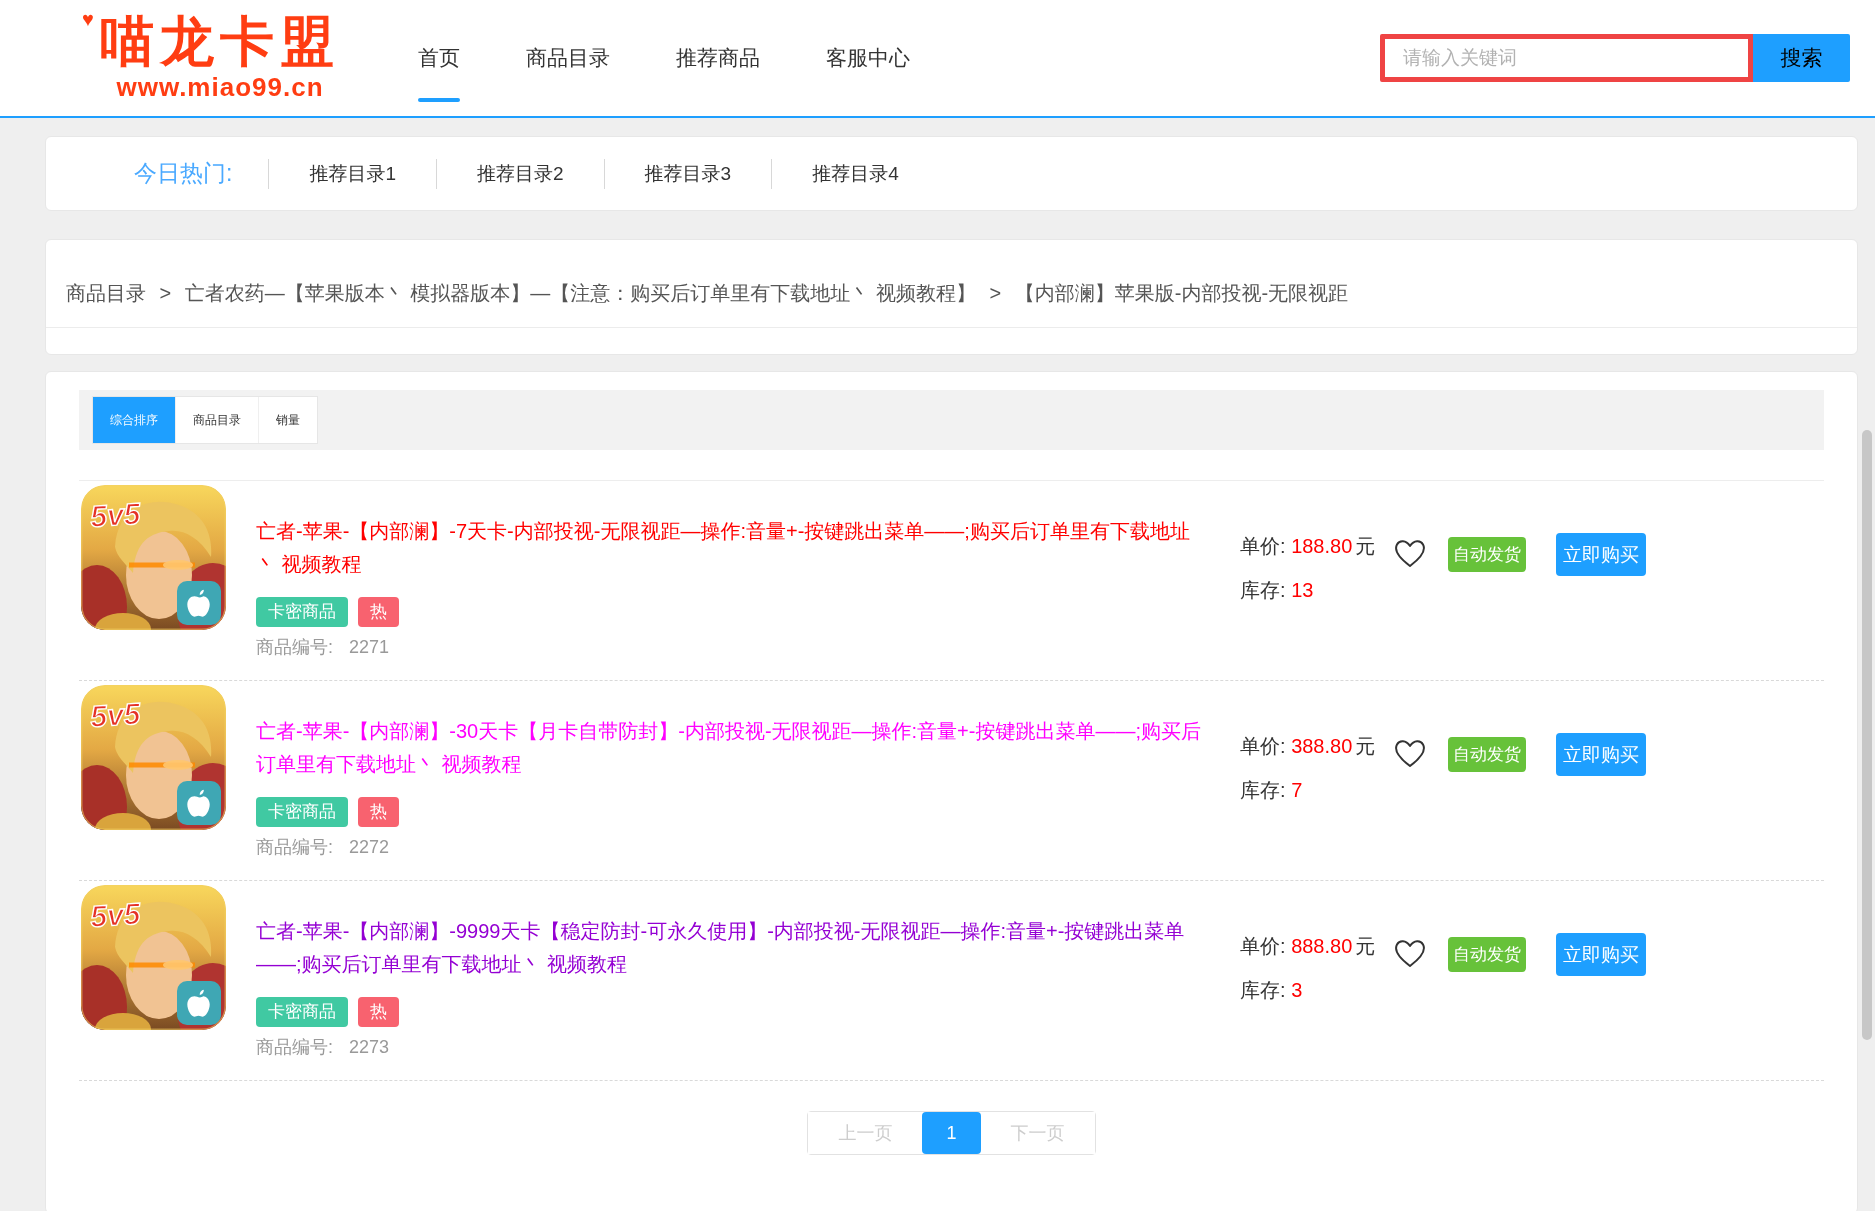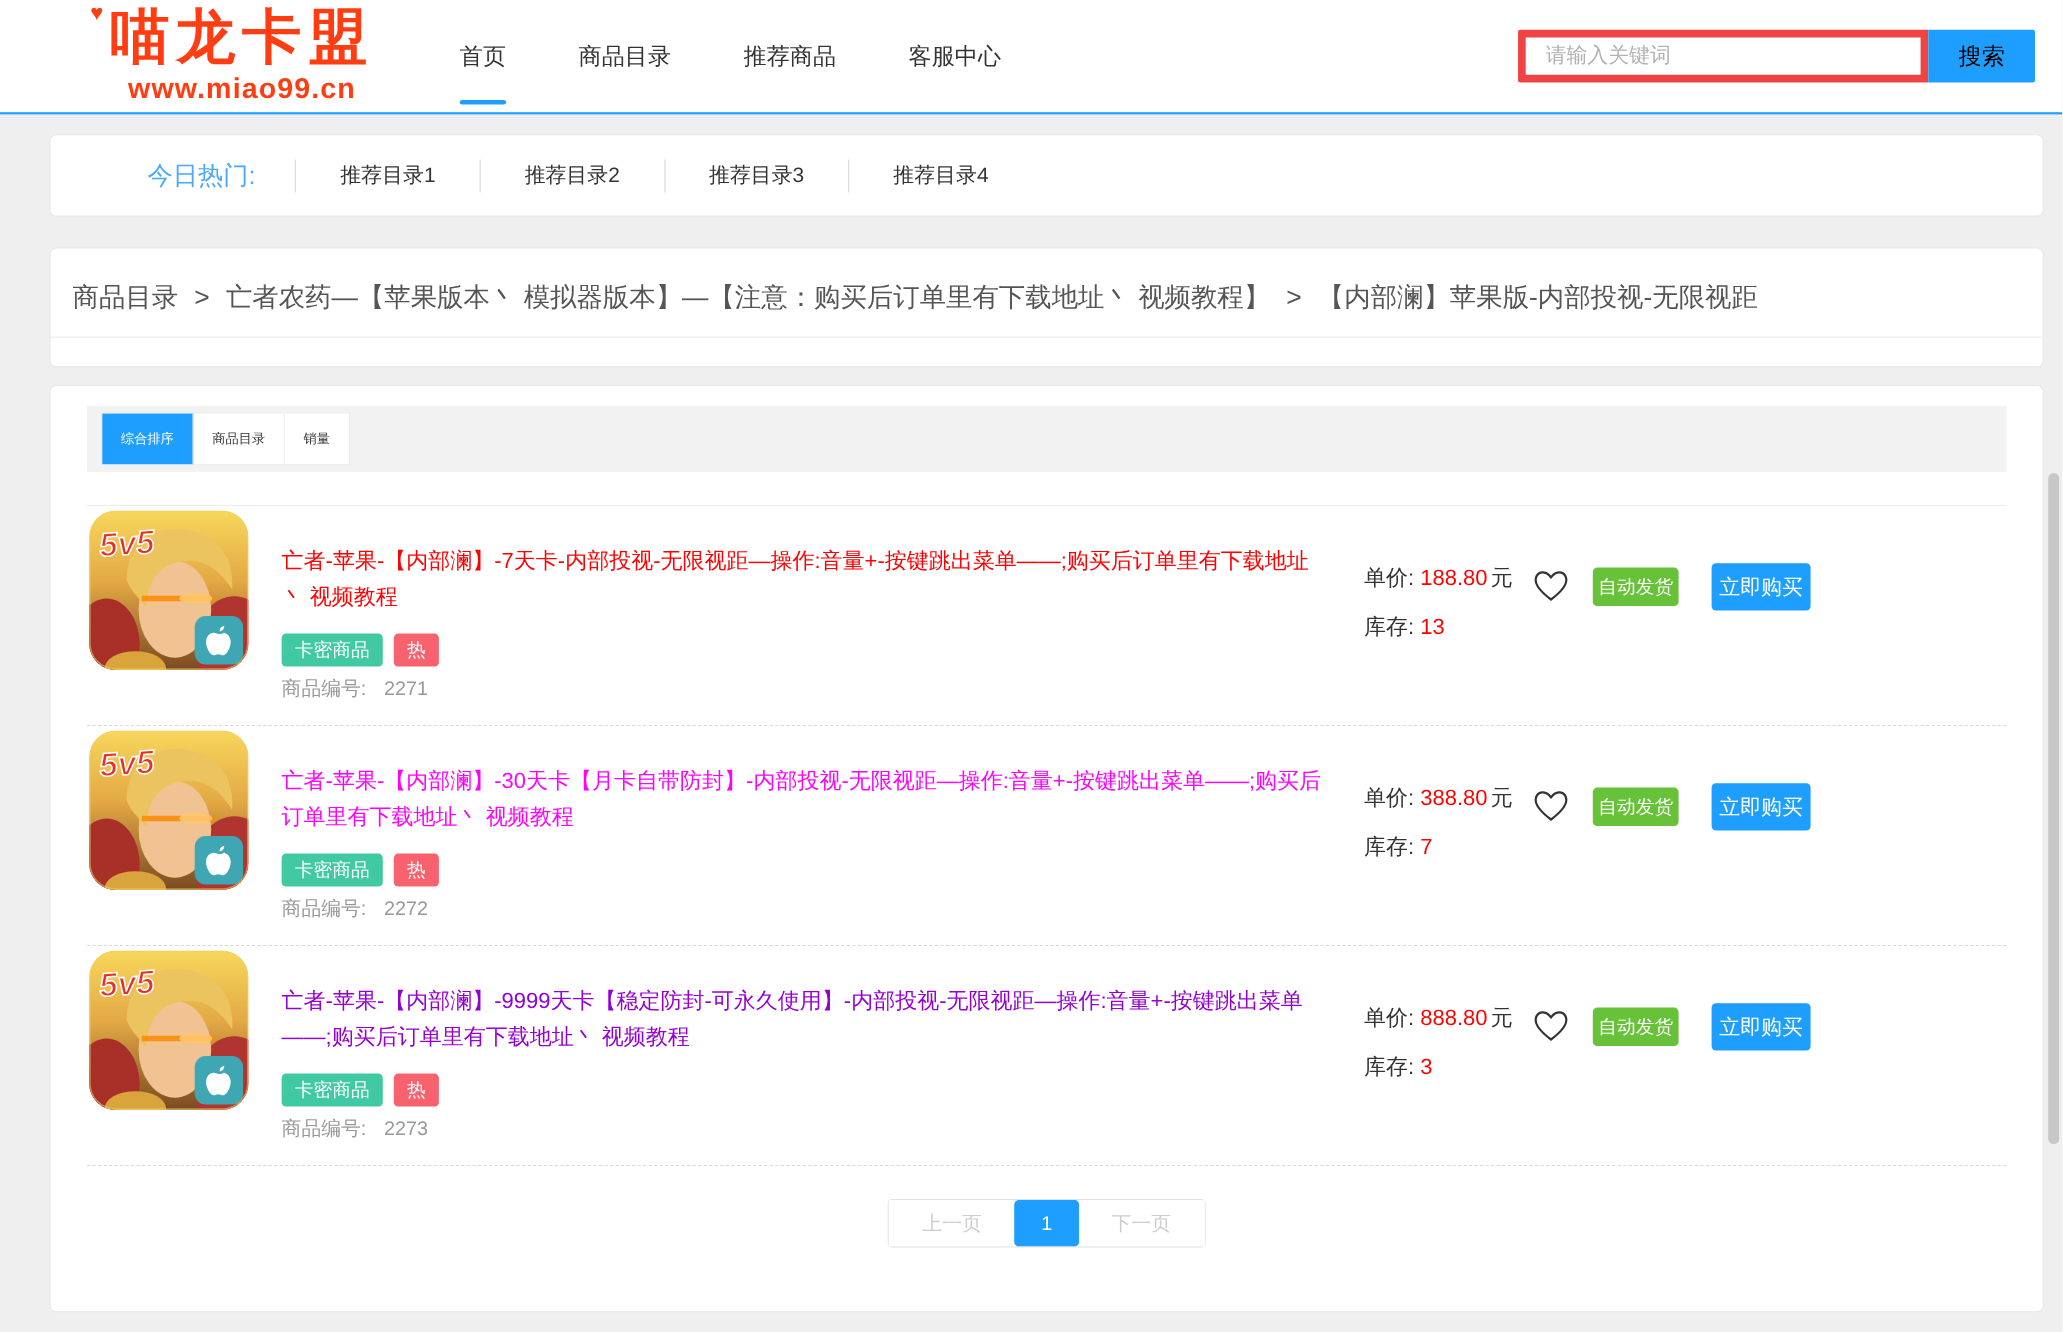--- a/index.html
+++ b/index.html
@@ -5,42 +5,42 @@
   * { margin:0; padding:0; box-sizing:border-box; }
   html,body { width:1875px; height:1211px; overflow:hidden; }
   body {
     background:#efefef;
     font-family:"Liberation Sans","DejaVu Sans",sans-serif;
     color:#333;
   }
 
   
   .site-header {
-    height:104px; background:#fff; border-bottom:2px solid #1E9FFF;
+    height:118px; background:#fff; border-bottom:2px solid #1E9FFF;
     display:flex; align-items:center; position:relative;
   }
   .logo { margin-left:55px; width:330px; text-align:center; cursor:pointer; position:relative; }
   .logo-title {
     font-size:54px; font-weight:bold; line-height:1.05; letter-spacing:6px;
     color:#ff3d12; position:relative; display:inline-block;
   }
   .logo-title::before {
     content:"\2665"; position:absolute; left:-18px; top:-4px;
     font-size:20px; color:#ff3d12;
   }
   .logo-url { font-size:26px; font-weight:bold; color:#ff3d12; letter-spacing:1px; margin-top:2px; }
   .main-nav { display:flex; margin-left:33px; gap:66px; }
   .nav-item { font-size:21px; color:#333; position:relative; padding:4px 0; cursor:pointer; }
   .nav-item.active::after {
     content:""; position:absolute; left:50%; transform:translateX(-50%);
     bottom:-26px; width:42px; height:4px; background:#1E9FFF; border-radius:2px;
   }
   .header-search { margin-left:auto; margin-right:25px; display:flex; }
   .search-input {
-    width:373px; height:48px; border:7px solid #ef4444; background:#fff;
+    width:373px; height:48px; border:5px solid #ef4444; background:#fff;
     padding:0 18px; font-size:19px; color:#333; outline:none; border-radius:2px 0 0 2px;
     font-family:inherit;
   }
   .search-input::placeholder { color:#b2b2b2; }
   .search-btn {
     width:97px; height:48px; border:none; background:#1E9FFF; color:#000000;
     font-size:21px; cursor:pointer; border-radius:0 2px 2px 0; font-family:inherit;
   }
 
   
@@ -50,21 +50,21 @@
   
   .hot-panel { margin-top:18px; height:75px; display:flex; align-items:center; }
   .hot-label { color:#4aa9ff; font-size:23px; margin-left:88px; padding-right:36px; }
   .hot-item {
     font-size:19px; color:#333; padding:0 40px; line-height:30px;
     border-left:1px solid #d8d8d8; cursor:pointer;
   }
 
   
   .crumb-panel { margin-top:28px; }
-  .crumb-line { padding:28px 20px 20px; font-size:24px; color:#555; border-bottom:1px solid #ececec; }
+  .crumb-line { padding:40px 20px 20px; font-size:20px; color:#555; border-bottom:1px solid #ececec; }
   .crumb-item { cursor:pointer; }
   .crumb-sep { margin:0 8px; color:#555; }
   .crumb-footer { height:26px; }
 
   
   .main-panel { margin-top:16px; margin-bottom:15px; padding:18px 33px 58px; }
 
   .tab-strip { background:#f2f2f2; height:60px; display:flex; align-items:center; padding-left:13px; }
   .tab-group { display:inline-flex; background:#fff; border:1px solid #e6e6e6; }
   .sort-tab {

